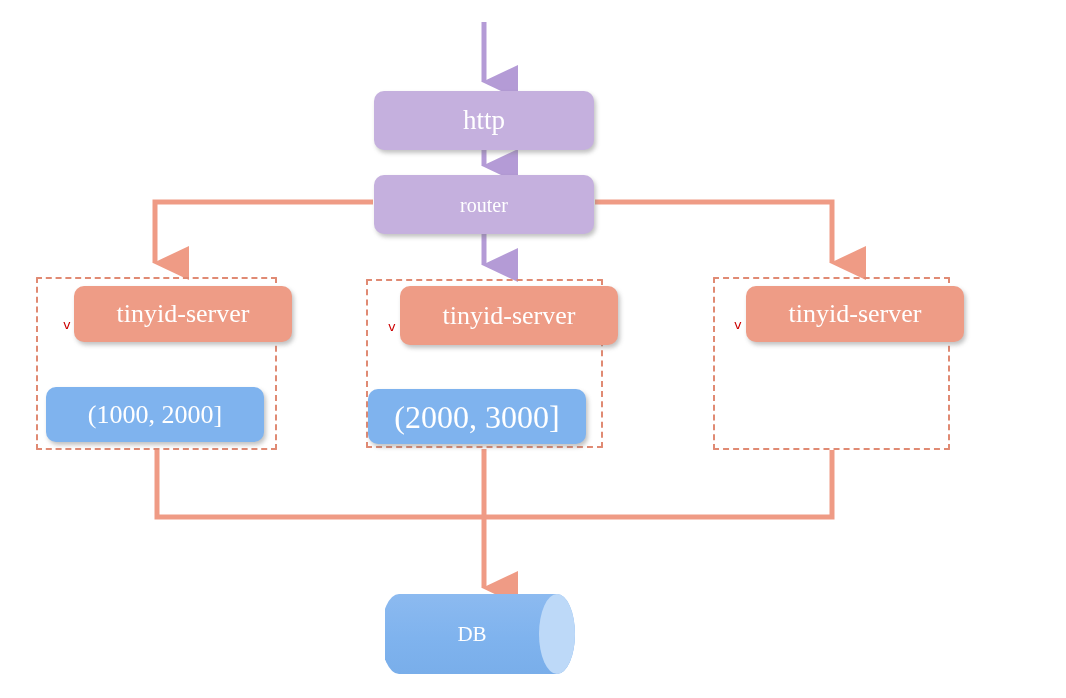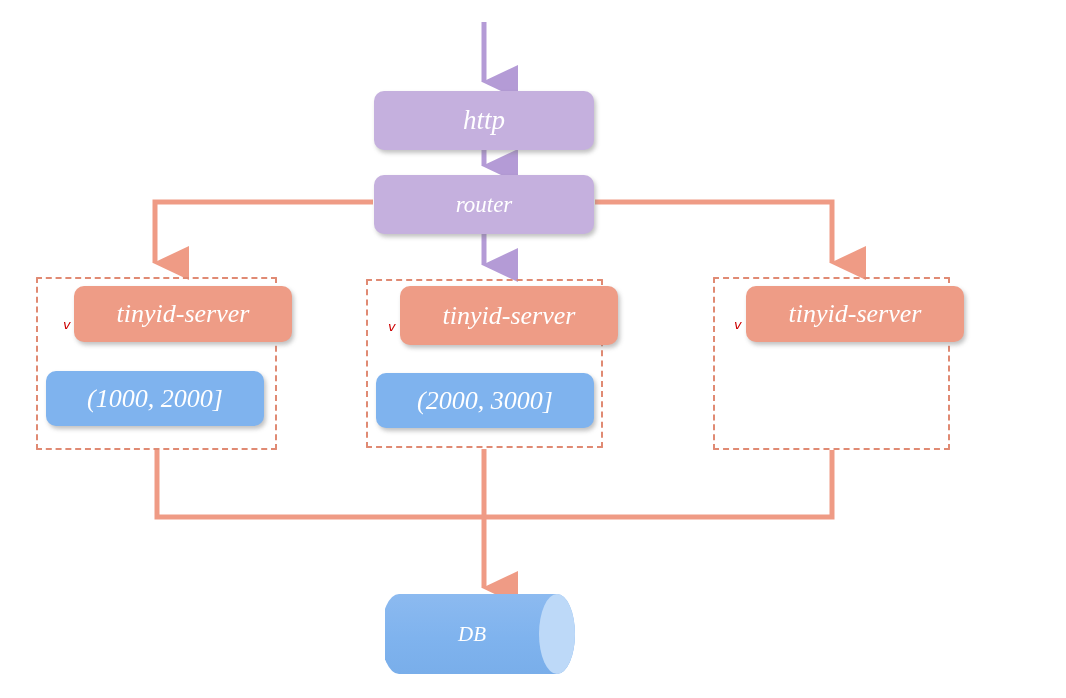--- a/index.html
+++ b/index.html
@@ -12,21 +12,20 @@
     height: 698px;
     position: relative;
     overflow: hidden;
     font-family: "Liberation Serif", "DejaVu Serif", serif;
   }
   #canvas {
     position: absolute;
     left: 0; top: 0;
     width: 930px;
     height: 698px;
-    font-style: italic;
   }
   svg.wires {
     position: absolute;
     left: 0; top: 0;
     width: 1066px;
     height: 698px;
     pointer-events: none;
   }
   .node {
     position: absolute;
@@ -36,21 +35,21 @@
     justify-content: center;
     border-radius: 10px;
     color: #ffffff;
     text-align: center;
     line-height: 1;
     box-shadow: 2px 3px 4px rgba(120,120,120,0.45);
     user-select: none;
   }
   .node-purple { background: #c5b0de; }
   .node-salmon { background: #ee9c86; margin-left: 28px; }
-  .node-blue   { background: #7fb3ee; }
+  .node-blue   { background: #7fb3ee; margin-top: 16px; }
 
   .group-box {
     position: absolute;
     box-sizing: border-box;
     border: 2.5px dashed #e08a73;
     background: transparent;
     border-radius: 1px;
   }
   .cyl {
     position: absolute;
@@ -97,35 +96,35 @@
 
     <path d="M157,450 L157,517 L484,517" fill="none" stroke="#ef9b85" stroke-width="5"></path>
 
     <path d="M832,450 L832,517 L484,517" fill="none" stroke="#ef9b85" stroke-width="5"></path>
 
     <line x1="484" y1="449" x2="484" y2="588" stroke="#ef9b85" stroke-width="5" marker-end="url(#arrow-salmon)"></line>
   </svg>
 
   <div class="node node-purple" style="left:374px; top:91px; width:220px; height:59px; font-size:27px;">http</div>
 
-  <div class="node node-purple" style="left:374px; top:175px; width:220px; height:59px; font-size:23px;">router</div>
+  <div class="node node-purple" style="left:374px; top:175px; width:220px; height:59px; font-size:20px;">router</div>
 
   <div class="group-box" style="left:36px; top:277px; width:241px; height:173px;"></div>
 
   <div class="node node-salmon" style="left:46px; top:286px; width:218px; height:56px; font-size:26px;">tinyid-server</div>
   <div class="redmark" style="left:63px; top:318px;">v</div>
 
   <div class="node node-blue" style="left:46px; top:371px; width:218px; height:55px; font-size:26px;">(1000, 2000]</div>
 
   <div class="group-box" style="left:366px; top:279px; width:237px; height:169px;"></div>
 
   <div class="node node-salmon" style="left:372px; top:286px; width:218px; height:59px; font-size:26px;">tinyid-server</div>
   <div class="redmark" style="left:388px; top:320px;">v</div>
 
-  <div class="node node-blue" style="left:376px; top:373px; width:218px; height:55px; font-size:26px;">(2000, 3000]</div>
+  <div class="node node-blue" style="left:368px; top:373px; width:218px; height:55px; font-size:32px;">(2000, 3000]</div>
 
   <div class="group-box" style="left:713px; top:277px; width:237px; height:173px;"></div>
 
   <div class="node node-salmon" style="left:718px; top:286px; width:218px; height:56px; font-size:26px;">tinyid-server</div>
   <div class="redmark" style="left:734px; top:318px;">v</div>
 
 
   <svg class="cyl" style="left:385px; top:588px; width:200px; height:92px;" viewBox="0 0 200 92">
     <defs>
       <linearGradient id="cylShade" x1="0" y1="0" x2="0" y2="1">

